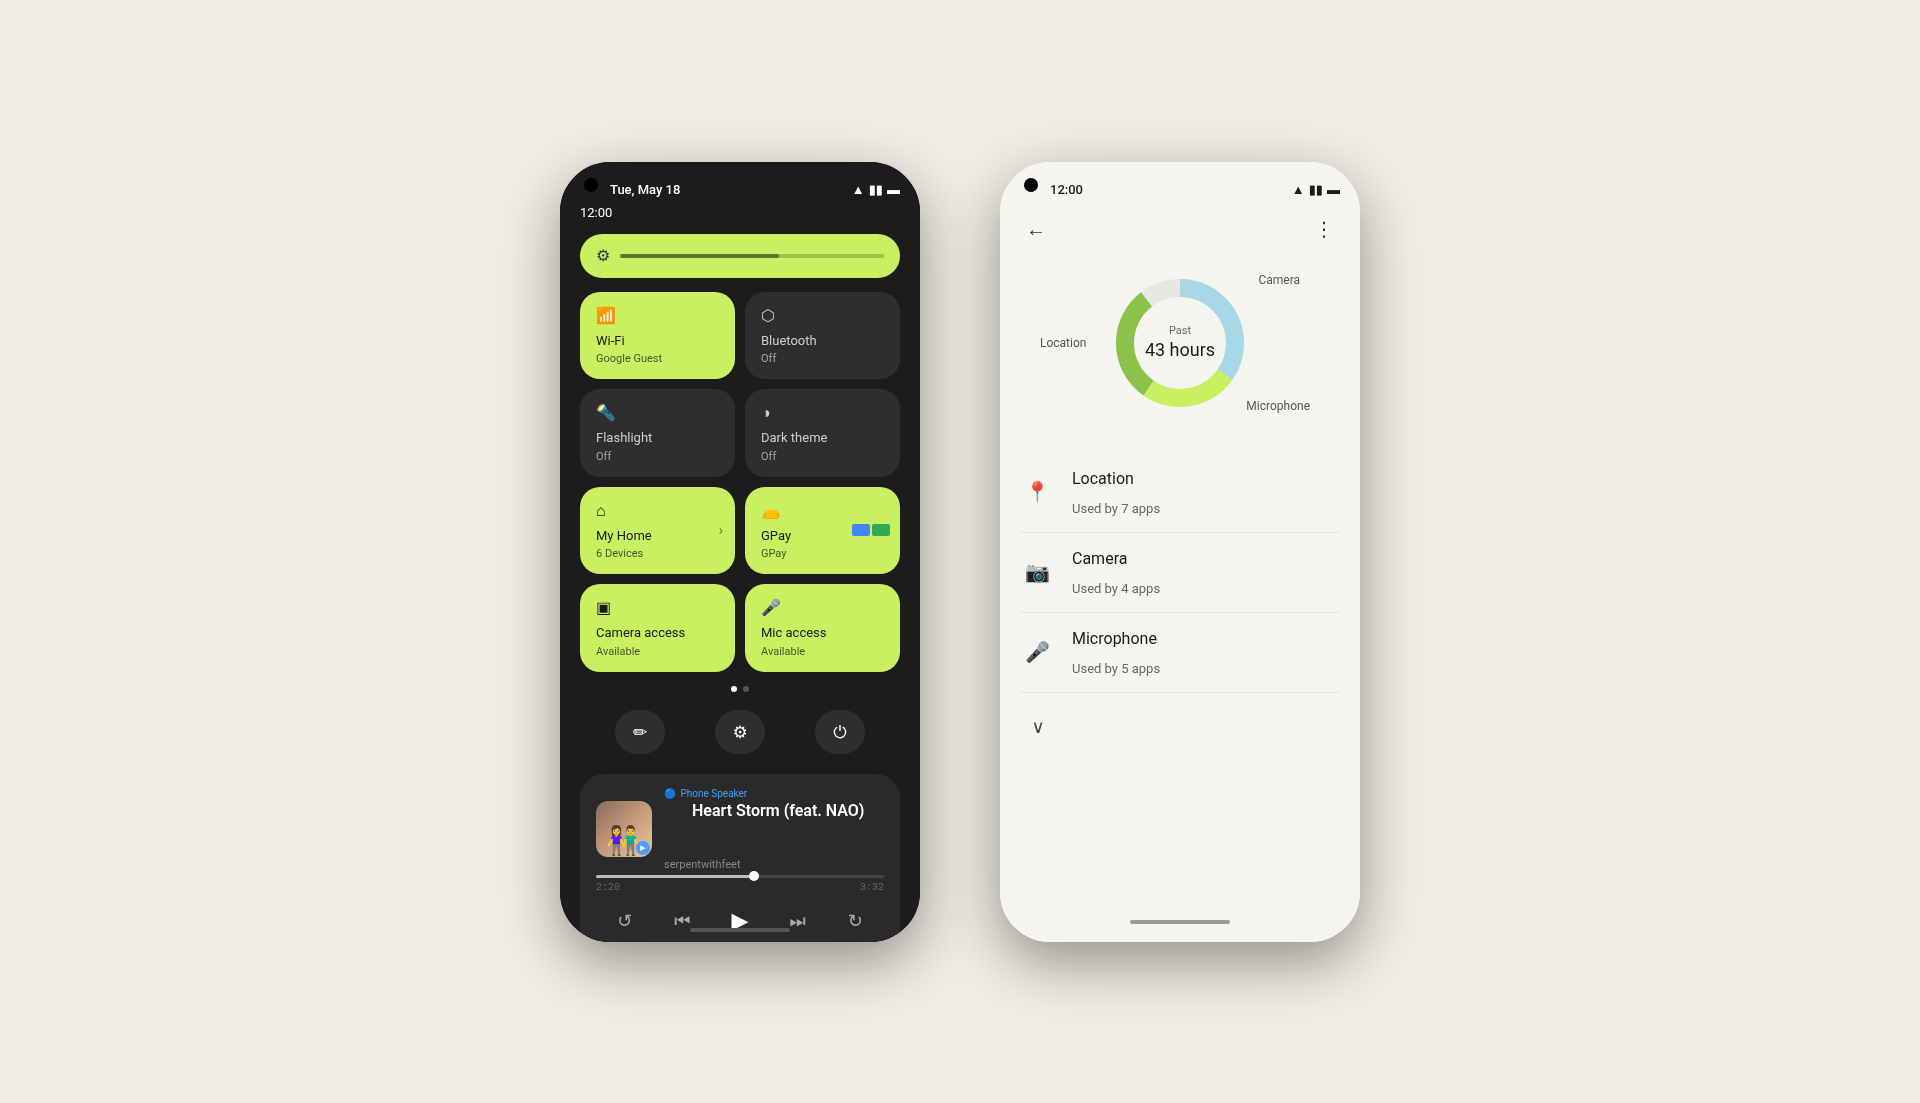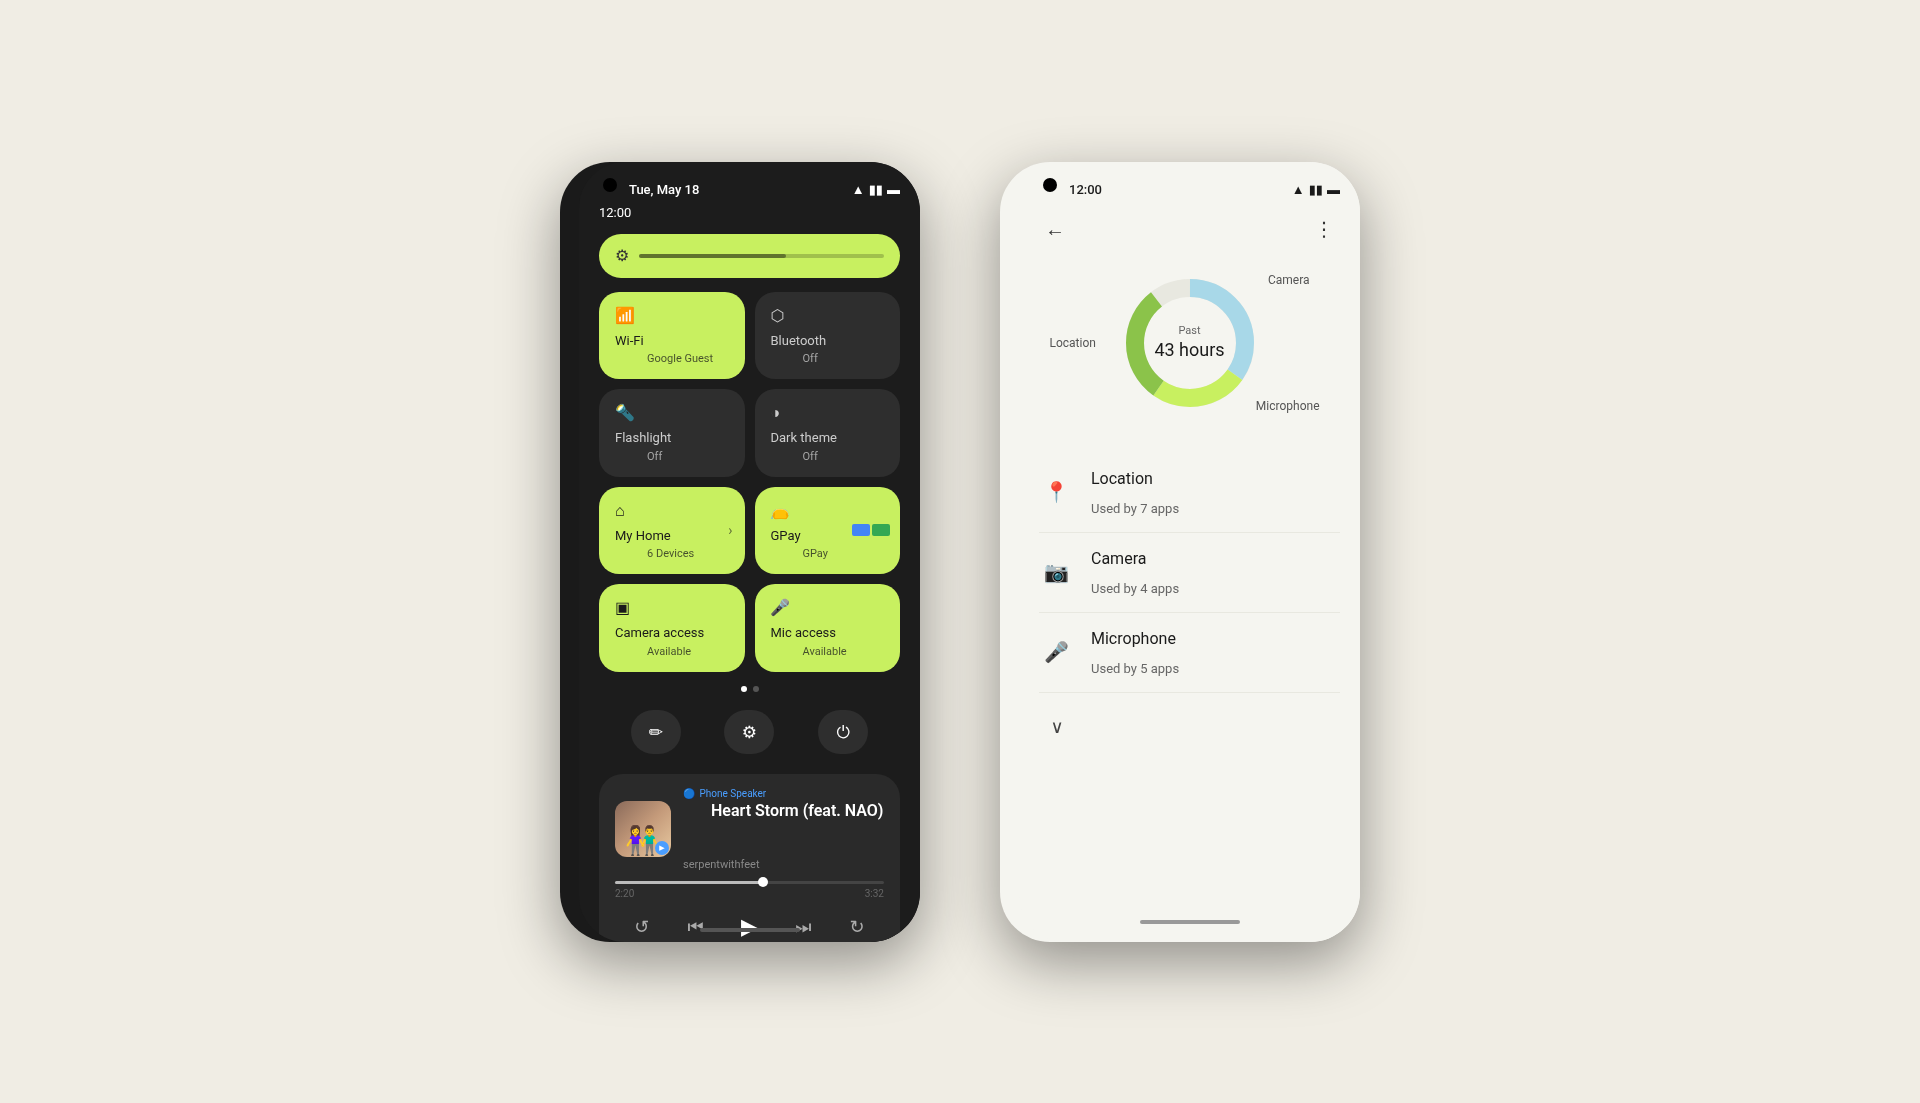--- a/index.html
+++ b/index.html
@@ -14,21 +14,20 @@
       padding: 40px;
     }
 
     
     .phone {
       border-radius: 50px;
       background: #1a1a1a;
       box-shadow: 0 20px 60px rgba(0,0,0,0.4);
       position: relative;
       overflow: hidden;
-      padding-left: 19px;
     }
 
     .phone-left {
       width: 360px;
       height: 780px;
     }
 
     .phone-right {
       width: 360px;
       height: 780px;
@@ -161,21 +160,20 @@
 
     .tile-title {
       font-size: 13px;
       font-weight: 400;
       line-height: 1.2;
     }
 
     .tile-subtitle {
       font-size: 11px;
       opacity: 0.75;
-      margin-left: 32px;
     }
 
     .tile-chevron {
       position: absolute;
       right: 12px;
       top: 50%;
       transform: translateY(-50%);
       font-size: 14px;
       opacity: 0.6;
     }
@@ -305,21 +303,22 @@
       margin-left: 28px;
     }
 
     .media-artist {
       font-size: 11px;
       color: #888;
       margin-top: 38px;
     }
 
     .media-progress {
-      margin-top: 10px;
+      margin-top: 4px;
+      font-family: Liberation Mono, monospace;
     }
 
     .progress-bar {
       height: 3px;
       background: #444;
       border-radius: 2px;
       position: relative;
       margin-bottom: 4px;
     }
 

